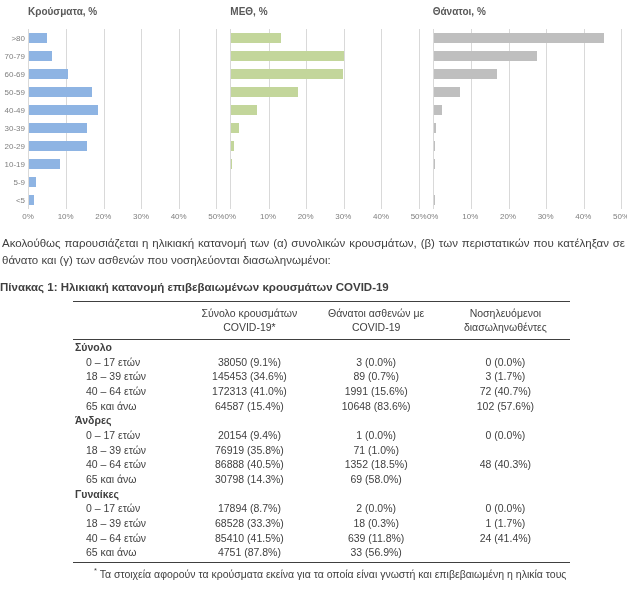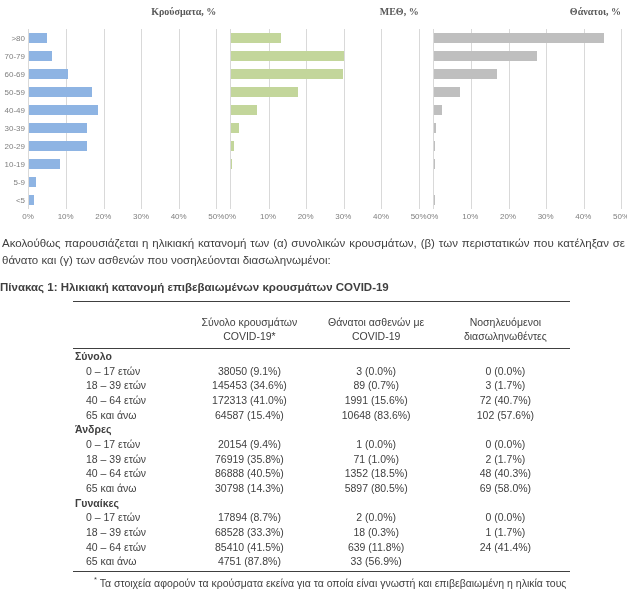--- a/index.html
+++ b/index.html
@@ -7,38 +7,38 @@
     position:relative;width:627px;height:592px;background:#fff;overflow:hidden;
     font-family:"Liberation Sans","DejaVu Sans",sans-serif;color:#3f3f3f;
   }
   
   .charts{display:flex;padding:4px 6px 0 4px;}
   .cat-gutter{width:24px;padding-top:25px;flex:none;}
   .cat{height:18px;display:flex;align-items:center;justify-content:flex-end;
        font-size:8px;color:#7f7f7f;padding-right:3px;white-space:nowrap;}
   .panel{flex:1 1 0;min-width:0;}
   .panel + .panel{margin-left:14px;}
-  .chart-title{height:25px;text-align:right;font-size:10px;font-weight:bold;color:#595959;line-height:16px;font-family:Liberation Serif, serif;}
+  .chart-title{height:25px;text-align:left;font-size:10px;font-weight:bold;color:#595959;line-height:16px;}
   .plot{position:relative;height:180px;border-left:1px solid #d9d9d9;}
   .gl{position:absolute;top:0;bottom:0;width:1px;background:#d9d9d9;}
   .brow{position:relative;height:18px;z-index:1;}
   .bar{position:absolute;top:4px;height:10px;left:0;width:0;}
   .xaxis{position:relative;height:16px;}
   .tick{position:absolute;top:3px;transform:translateX(-50%);font-size:8px;color:#7f7f7f;}
   
   .intro{margin:10px 2px 0 2px;font-size:11.5px;line-height:1.45;text-align:justify;color:#3f3f3f;}
   
   .tbl-title{margin-top:13px;font-size:11.5px;font-weight:bold;color:#3f3f3f;}
   .tbl{width:497px;margin:8px 0 0 73px;font-size:10.5px;color:#3f3f3f;}
   .rule-heavy{border-top:1.5px solid #404040;}
   .rule-light{border-top:1px solid #404040;}
   .trow{display:grid;grid-template-columns:23% 25% 26% 26%;}
   .trow .c0{text-align:left;padding-left:2px;}
   .trow .c1,.trow .c2,.trow .c3{text-align:center;}
-  .thead .trow{padding:5px 0 4px 0;margin-top:9px;}
+  .thead .trow{padding:5px 0 4px 0;}
   .thead .c1,.thead .c2,.thead .c3{line-height:1.32;}
   .sec-label{font-weight:bold;line-height:14.5px;padding-left:2px;}
   .drow{line-height:14.7px;}
   .drow .c0{padding-left:13px;}
   .footnote{width:497px;margin:3px 0 0 94px;font-size:10.5px;color:#3f3f3f;}
   .footnote sup{font-size:7.5px;}
 </style>
 </head>
 <body>
 
@@ -255,32 +255,30 @@
     <div class="trow drow">
       <div class="c0">0 – 17 ετών</div>
       <div class="c1">20154 (9.4%)</div>
       <div class="c2">1 (0.0%)</div>
       <div class="c3">0 (0.0%)</div>
     </div>
     <div class="trow drow">
       <div class="c0">18 – 39 ετών</div>
       <div class="c1">76919 (35.8%)</div>
       <div class="c2">71 (1.0%)</div>
-      <div class="c3">2 (1.7%)</div>
     </div>
     <div class="trow drow">
       <div class="c0">40 – 64 ετών</div>
       <div class="c1">86888 (40.5%)</div>
       <div class="c2">1352 (18.5%)</div>
       <div class="c3">48 (40.3%)</div>
     </div>
     <div class="trow drow">
       <div class="c0">65 και άνω</div>
       <div class="c1">30798 (14.3%)</div>
-      <div class="c2">5897 (80.5%)</div>
       <div class="c3">69 (58.0%)</div>
     </div>
 
     <div class="sec-label">Γυναίκες</div>
     <div class="trow drow">
       <div class="c0">0 – 17 ετών</div>
       <div class="c1">17894 (8.7%)</div>
       <div class="c2">2 (0.0%)</div>
       <div class="c3">0 (0.0%)</div>
     </div>

